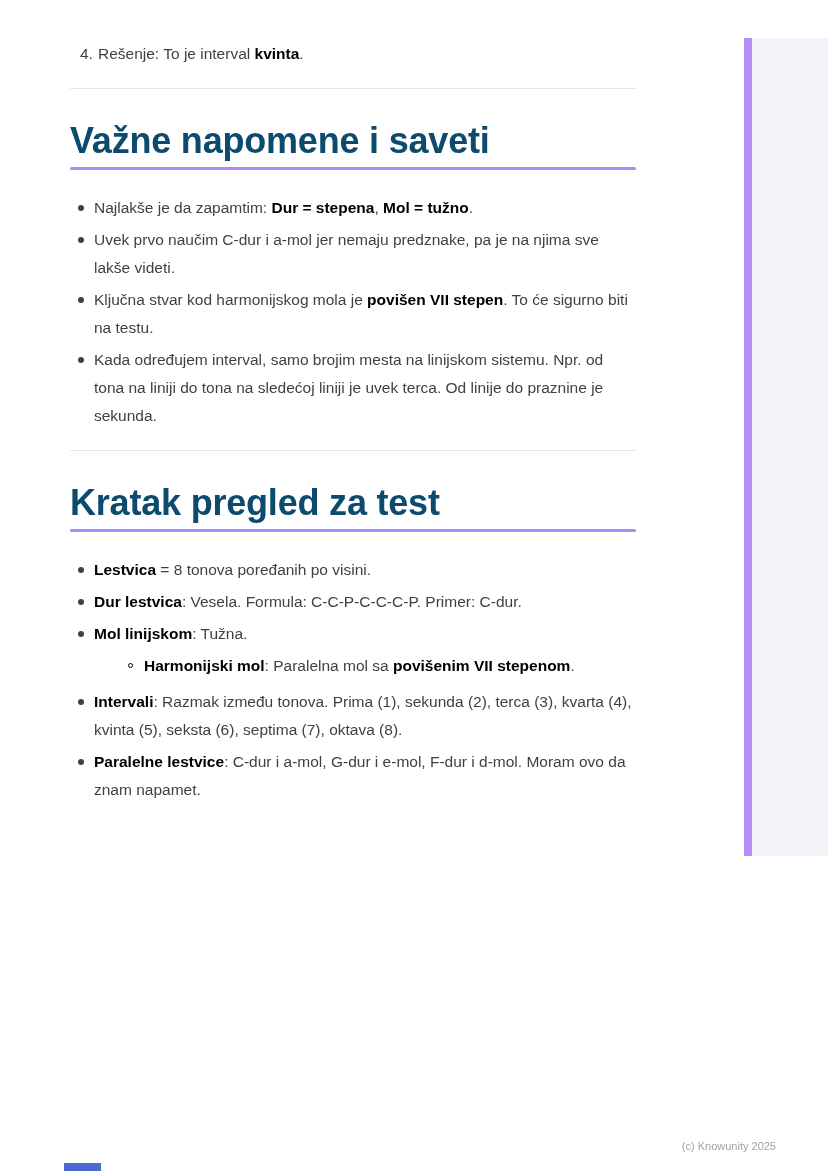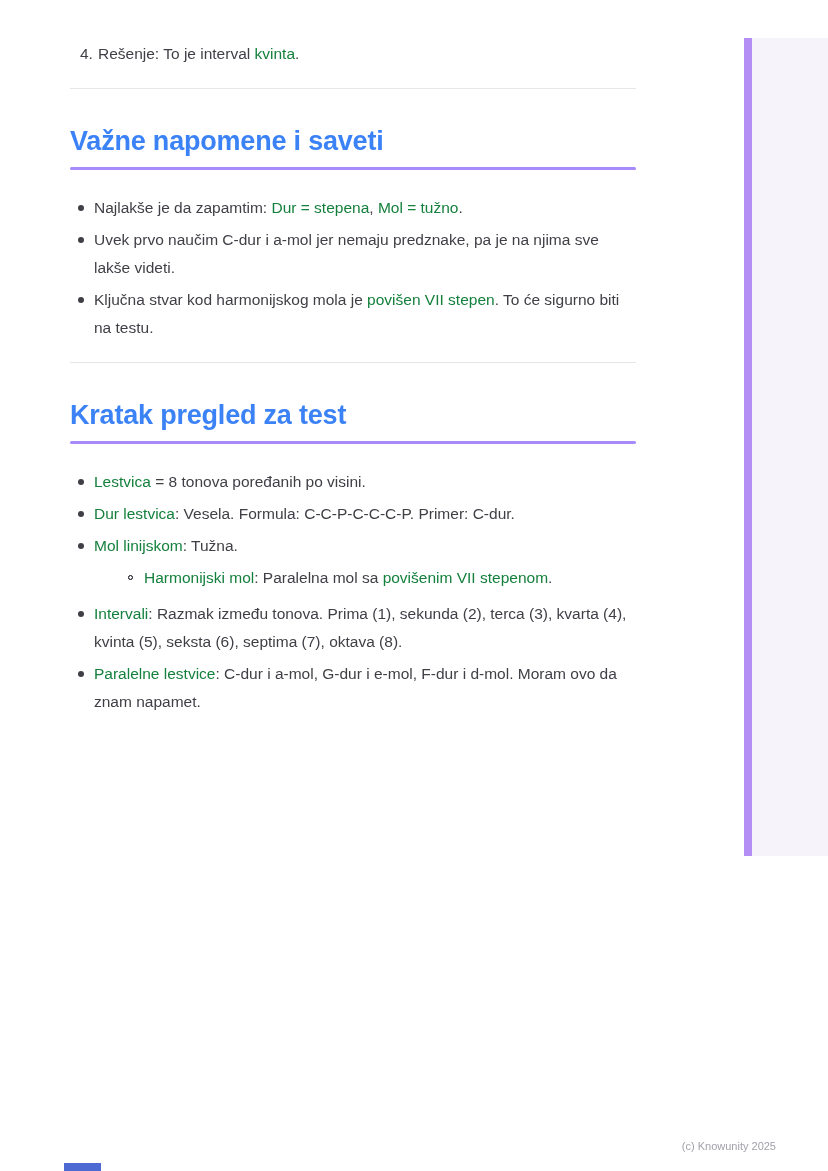--- a/index.html
+++ b/index.html
@@ -13,34 +13,34 @@
     overflow: hidden;
   }
   .content {
     position: absolute;
     left: 70px; top: 0;
     width: 566px;
     padding-top: 40px;
     font-size: 15.5px;
     line-height: 28px;
   }
-  .b { font-weight: 400; color: #15803d; }
+  .b { font-weight: 700; color: #000000; }
   .num-item { display: flex; padding-left: 10px; }
   .num { width: 18px; flex: 0 0 18px; }
   .divider {
     border: none;
     border-top: 1px solid #e7e7ea;
     margin: 20px 0 0 0;
   }
   .section-title {
     margin: 36px 0 0 0;
-    font-size: 27px;
+    font-size: 36px;
     line-height: 32px;
     font-weight: 700;
-    color: #3b82f6;
+    color: #0c4a6e;
     letter-spacing: -0.2px;
   }
   .rule {
     height: 3px;
     background: #a78bfa;
     margin-top: 10px;
     border-radius: 2px;
   }
   ul.list { margin: 24px 0 0 0; padding: 0; list-style: none; }
   ul.list li { position: relative; padding-left: 24px; margin: 0 0 4px 0; }
@@ -84,20 +84,21 @@
   </div>
 
   <hr class="divider">
 
   <h2 class="section-title">Važne napomene i saveti</h2>
   <div class="rule"></div>
   <ul class="list">
       <li><span class="marker dot"></span><span><span>Najlakše je da zapamtim: </span><span class="b">Dur = stepena</span><span>, </span><span class="b">Mol = tužno</span><span>.</span></span></li>
       <li><span class="marker dot"></span><span><span>Uvek prvo naučim C-dur i a-mol jer nemaju predznake, pa je na njima sve lakše videti.</span></span></li>
       <li><span class="marker dot"></span><span><span>Ključna stvar kod harmonijskog mola je </span><span class="b">povišen VII stepen</span><span>. To će sigurno biti na testu.</span></span></li>
+      <li><span class="marker dot"></span><span><span>Kada određujem interval, samo brojim mesta na linijskom sistemu. Npr. od tona na liniji do tona na sledećoj liniji je uvek terca. Od linije do praznine je sekunda.</span></span></li>
     </ul>
 
   <hr class="divider">
 
   <h2 class="section-title">Kratak pregled za test</h2>
   <div class="rule"></div>
   <ul class="list">
       <li><span class="marker dot"></span><span><span class="b">Lestvica</span><span> = 8 tonova poređanih po visini.</span></span></li>
       <li><span class="marker dot"></span><span><span class="b">Dur lestvica</span><span>: Vesela. Formula: C-C-P-C-C-C-P. Primer: C-dur.</span></span></li>
       <li><span class="marker dot"></span><span><span class="b">Mol linijskom</span><span>: Tužna.</span></span><ul class="sub">

